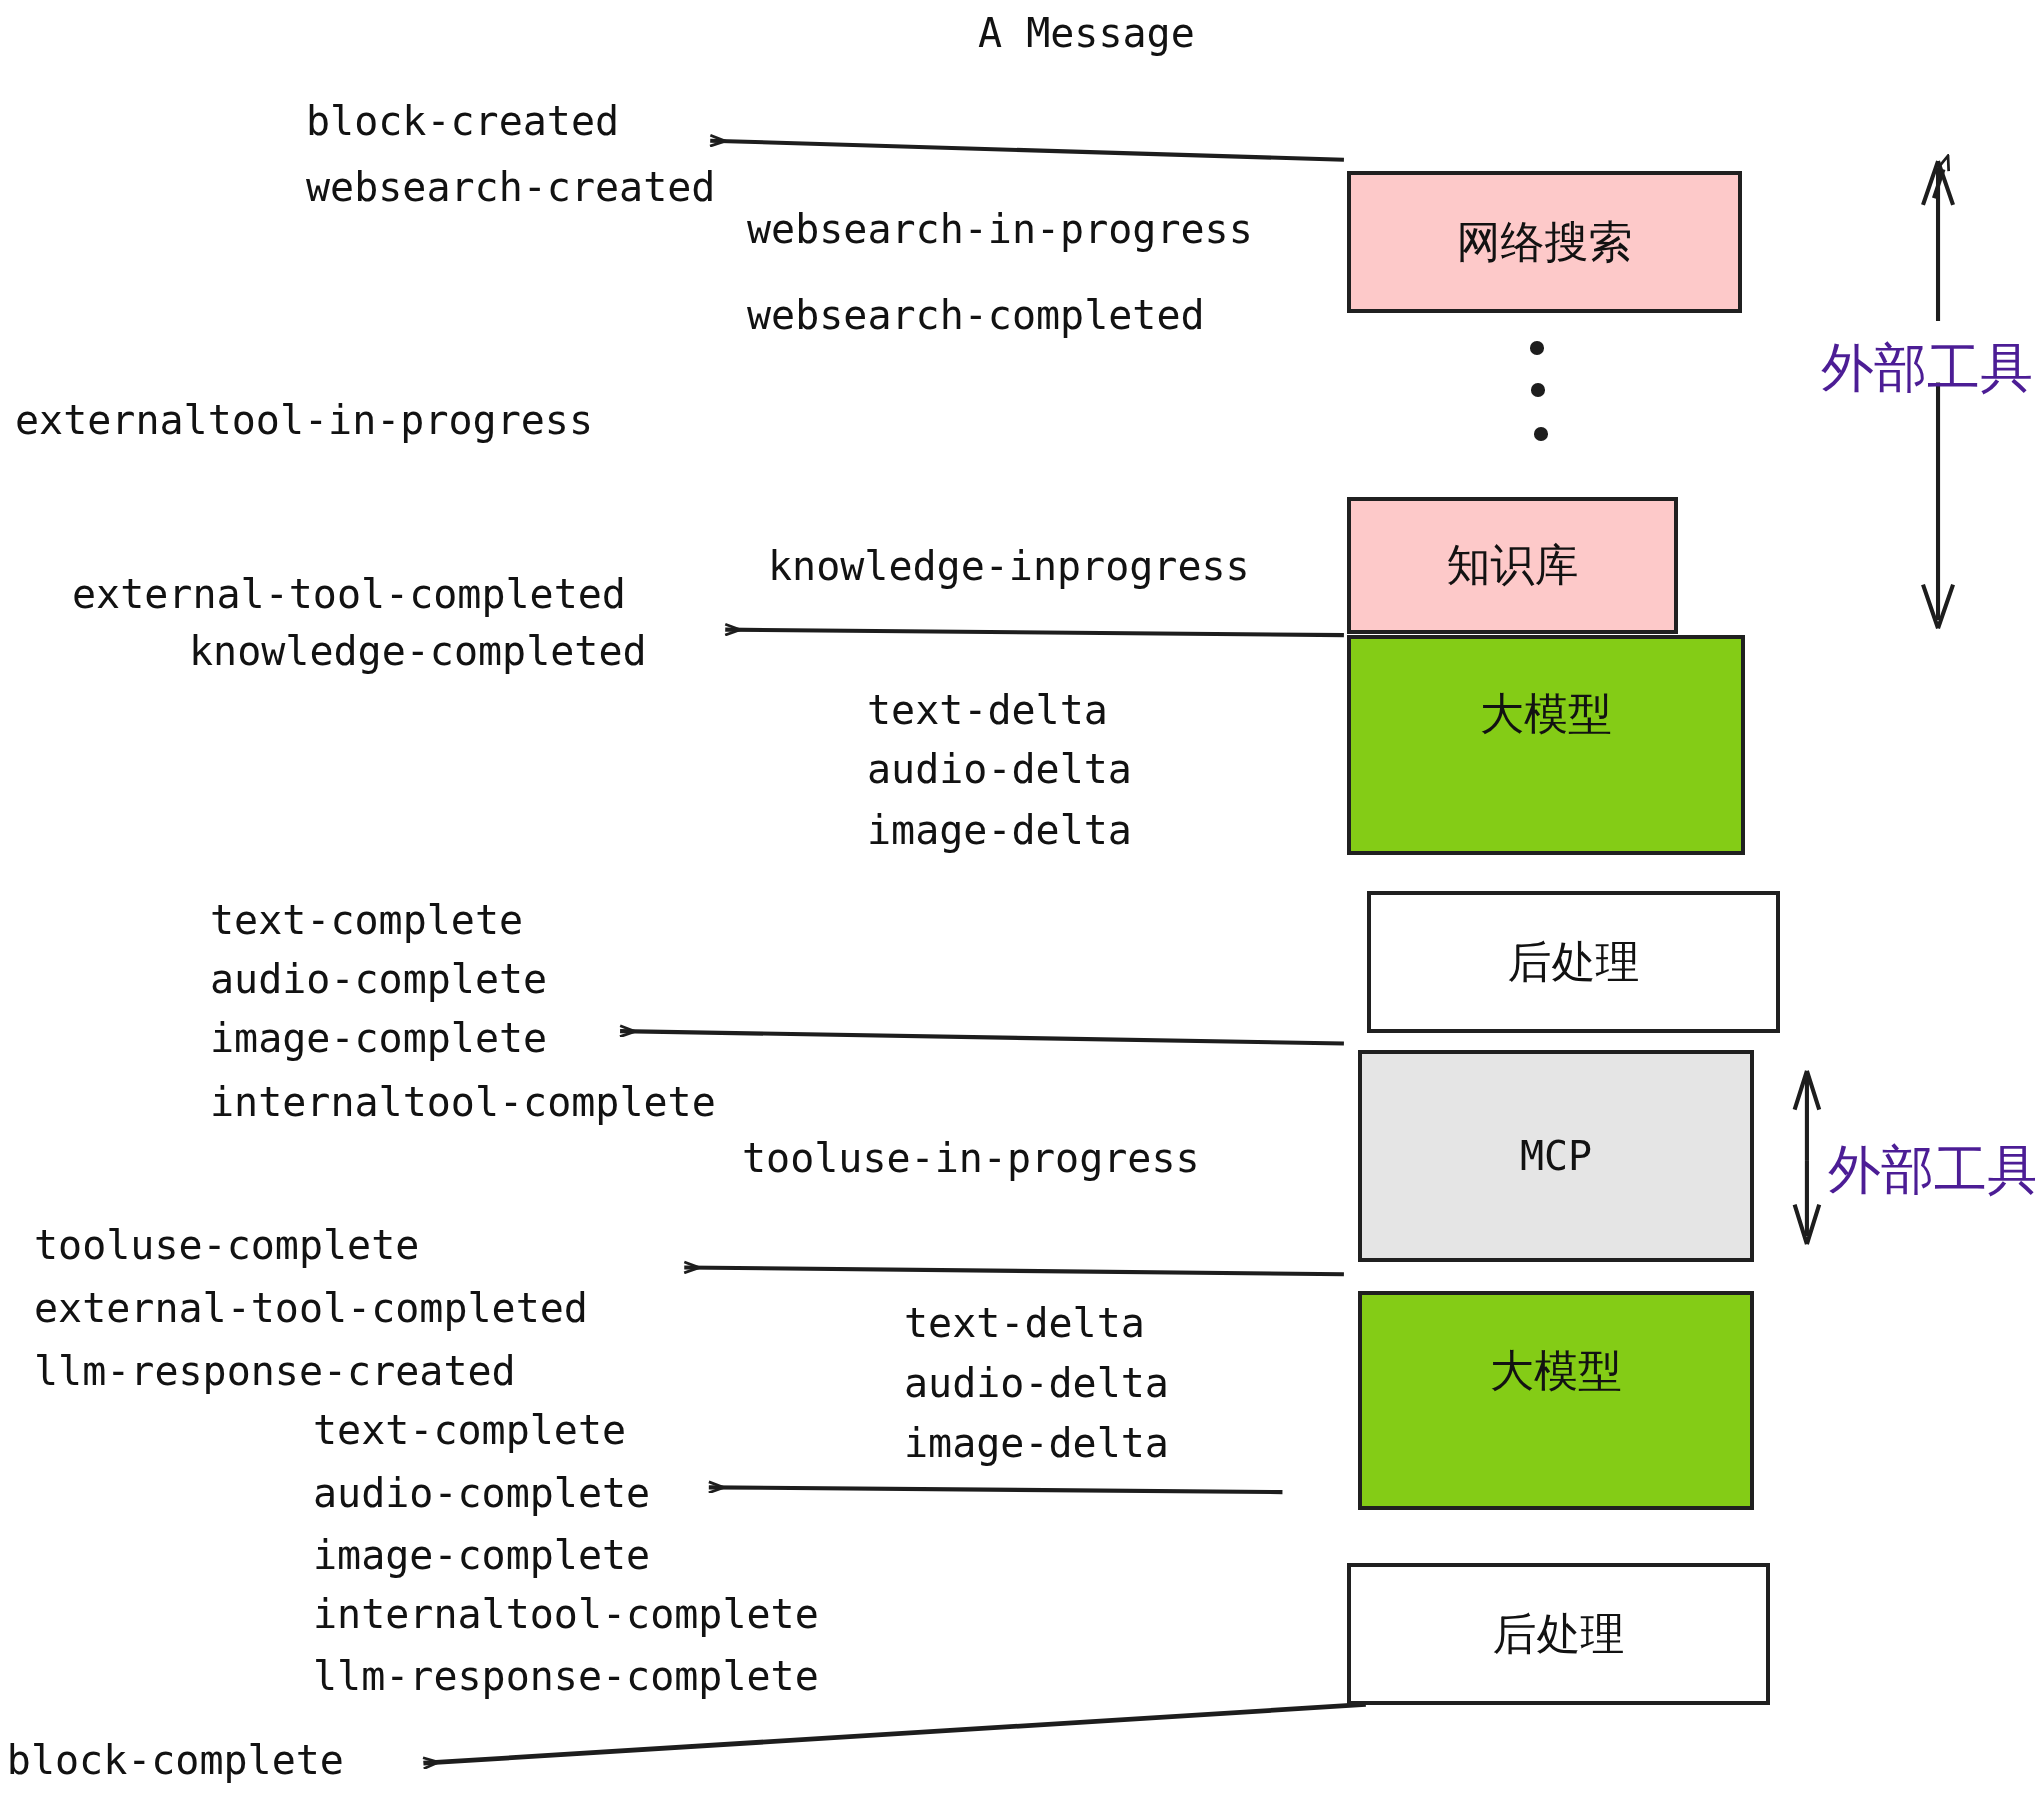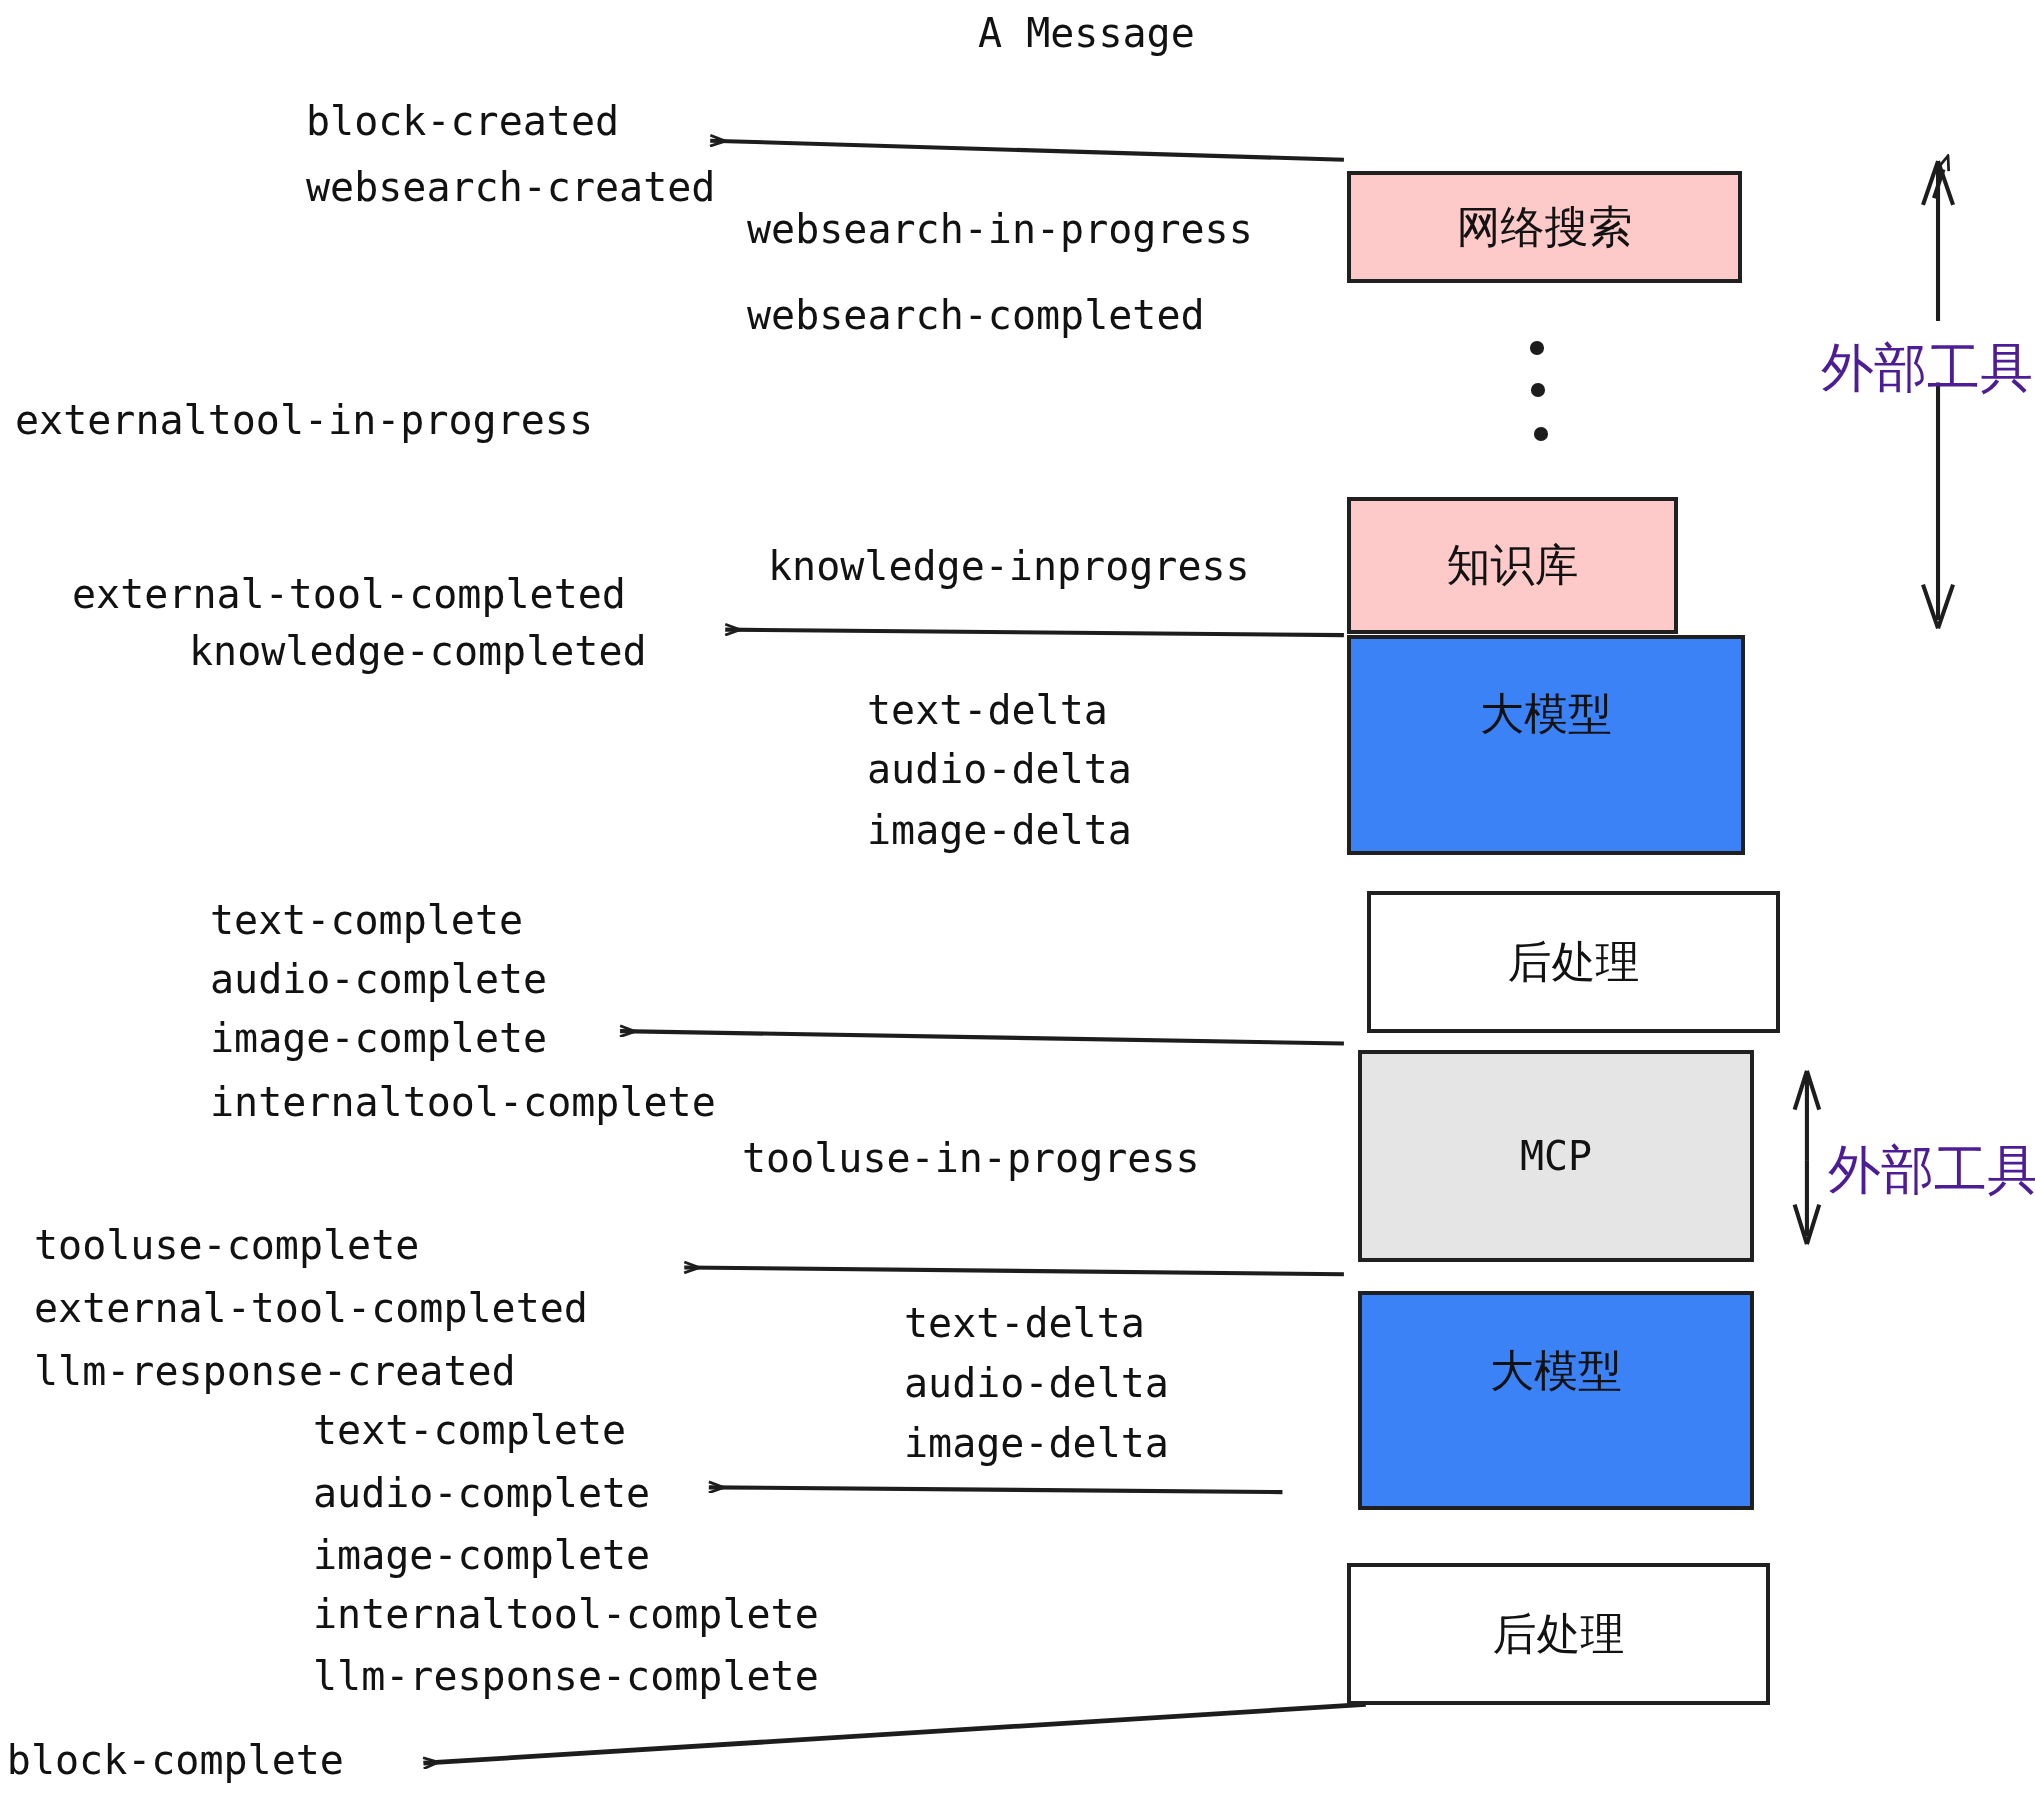--- a/index.html
+++ b/index.html
@@ -61,21 +61,21 @@
   
   .box {
     position: absolute;
     box-sizing: border-box;
     border: 4.8px solid #202020;
     display: flex;
     align-items: center;
     justify-content: center;
   }
   .box.pink  { background: #fdc9c9; }
-  .box.green { background: #3b82f6; }
+  .box.green { background: #84cc16; }
   .box.yellow{ background: #e5e5e5; }
   .box.white { background: #ffffff; }
 
   .dots { position: absolute; }
   .dot {
     position: absolute;
     width: 13.7px; height: 13.7px;
     border-radius: 50%;
     background: #1d1d1d;
   }
@@ -180,21 +180,21 @@
   <div class="evt" style="left:904px; top:1423px;">image-delta</div>
 
   <div class="evt" style="left:313px; top:1410px;">text-complete</div>
   <div class="evt" style="left:313px; top:1473px;">audio-complete</div>
   <div class="evt" style="left:313px; top:1535px;">image-complete</div>
   <div class="evt" style="left:313px; top:1594px;">internaltool-complete</div>
   <div class="evt" style="left:313px; top:1656px;">llm-response-complete</div>
 
   <div class="evt" style="left:6.8px; top:1740px;">block-complete</div>
 
-  <div class="box pink" style="left:1347px; top:171px; width:395px; height:112px;">
+  <div class="box pink" style="left:1347px; top:171px; width:395px; height:142px;">
     <span class="cjk">网络搜索</span>
   </div>
 
   <div class="dots" style="left:1530px; top:341px; width:27px; height:137px;">
     <div class="dot" style="left:0px;  top:0px;"></div>
     <div class="dot" style="left:1.4px;  top:42px;"></div>
     <div class="dot" style="left:4.1px;  top:86px;"></div>
   </div>
 
   <div class="box pink" style="left:1347px; top:497px; width:331px; height:137px;">

